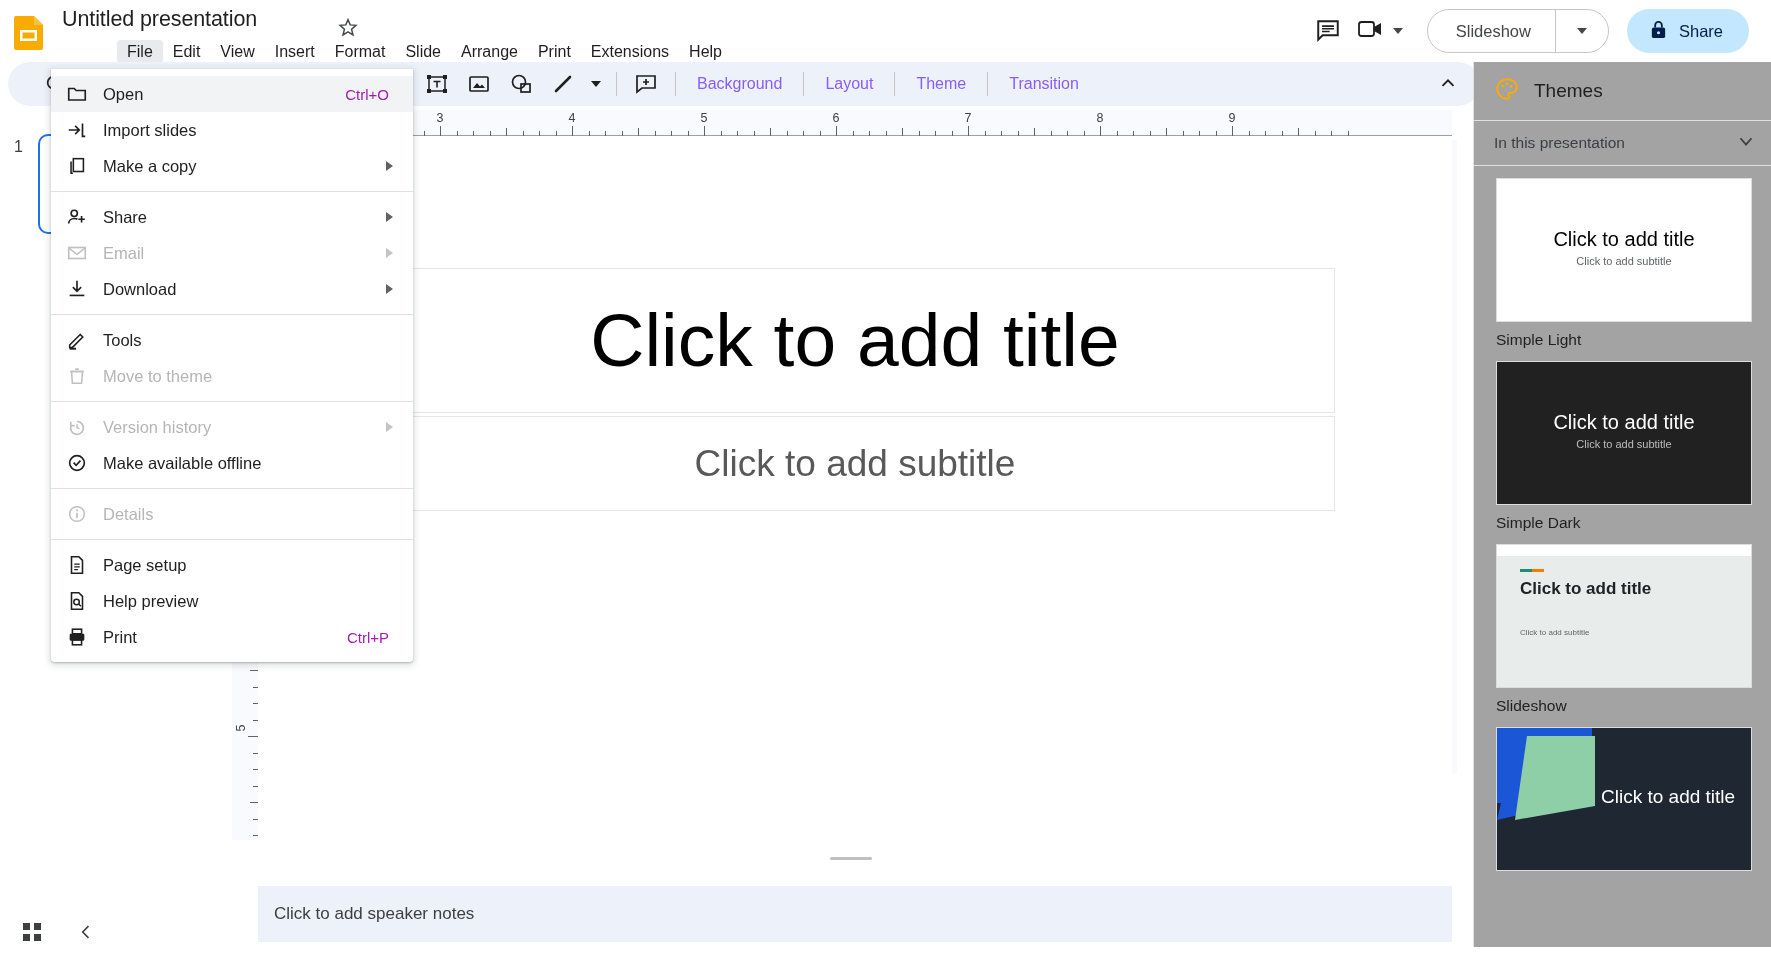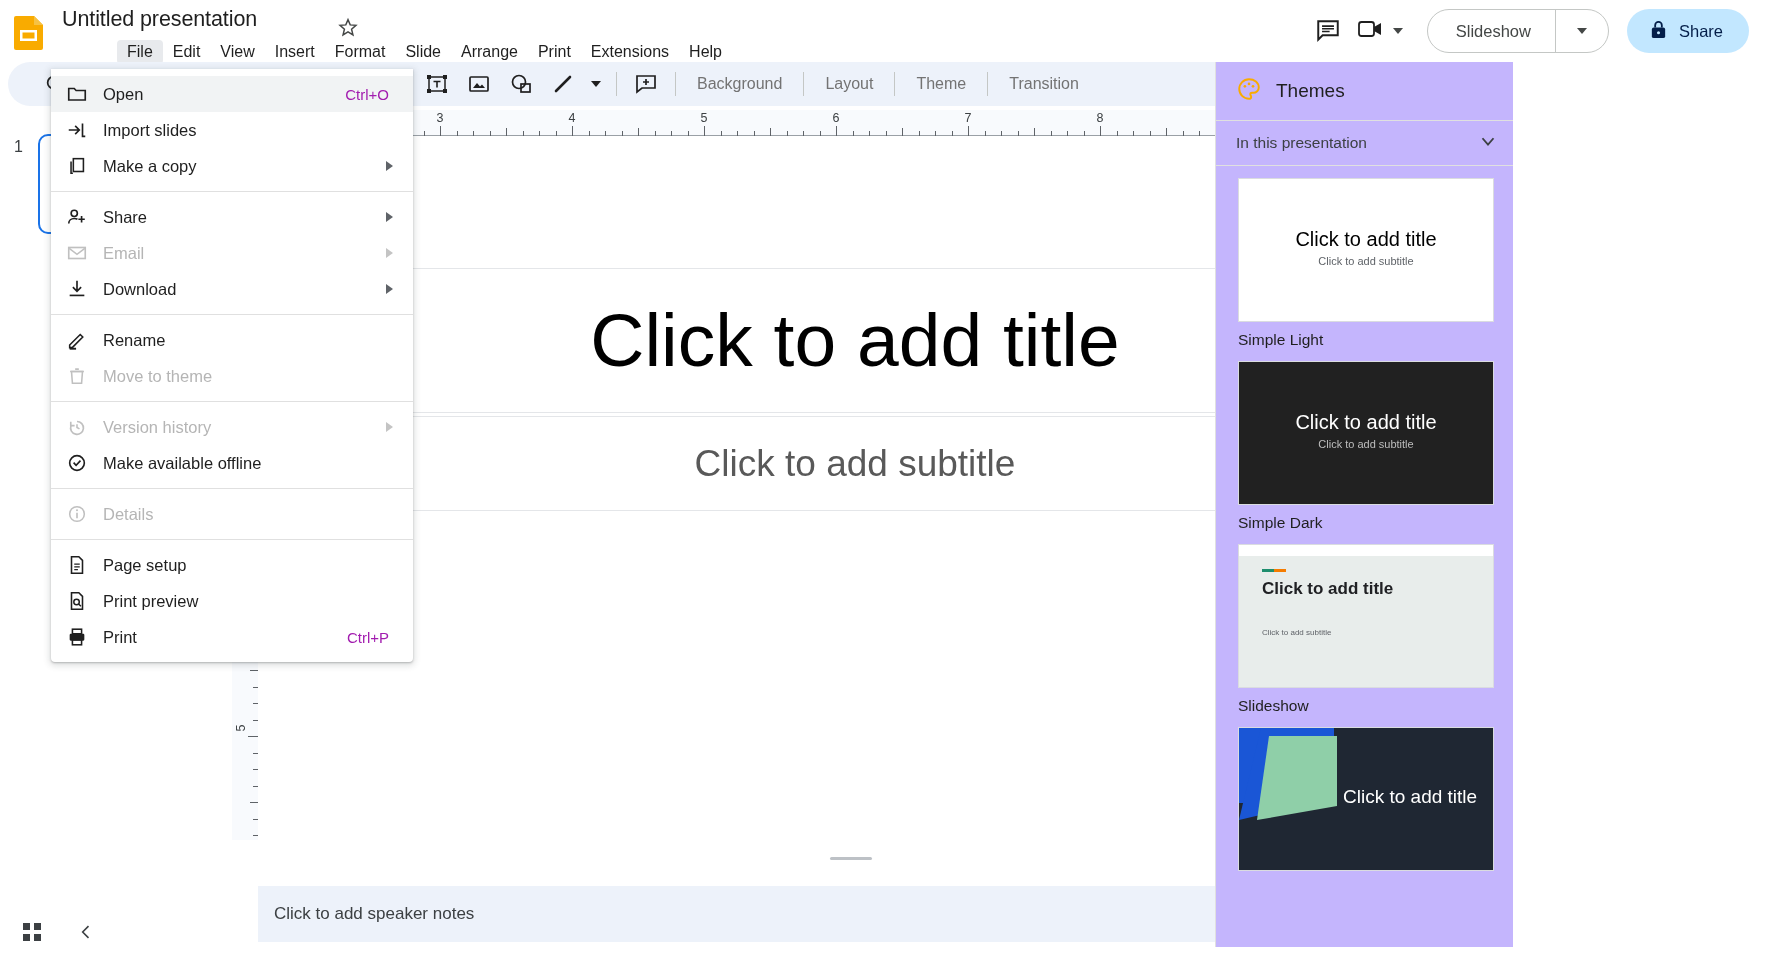--- a/index.html
+++ b/index.html
@@ -2,21 +2,21 @@
 <html><head>
 <meta charset="utf-8">
 <style>
   * { box-sizing: border-box; margin: 0; padding: 0; }
   html, body {
     width: 1771px; height: 964px;
     font-family: "Liberation Sans", sans-serif;
     background: #ffffff;
     overflow: hidden;
   }
-  #app { position: relative; width: 1513px; height: 964px; }
+  #app { position: relative; width: 1771px; height: 964px; }
 
   
   .topbar {
     position: absolute; top: 0; left: 0; width: 1771px; height: 62px;
     background: #ffffff;
   }
   .app-logo {
     position: absolute; left: 12px; top: 14px; width: 34px; height: 36px;
   }
   .title-block { position: absolute; left: 62px; top: 5px; }
@@ -70,21 +70,21 @@
   .toolbar {
     position: absolute; top: 62px; left: 8px; width: 1472px; height: 44px;
     background: #edf2fa; border-radius: 24px; display: flex; align-items: center;
   }
   .tb-icon {
     width: 36px; height: 36px; margin: 0 3px; border-radius: 50%;
     display: flex; align-items: center; justify-content: center; cursor: pointer;
   }
   .tb-sep { width: 1px; height: 24px; background: #c4c7c5; margin: 0 8px; }
   .tb-text-btn {
-    font-size: 16px; color: #737373; padding: 7px 13px; border-radius: 6px;
+    font-size: 16px; color: #8b5cf6; padding: 7px 13px; border-radius: 6px;
     cursor: pointer; white-space: nowrap;
   }
   .tb-collapse { margin-left: auto; margin-right: 14px; }
 
   
   .h-ruler {
     position: absolute; top: 110px; left: 256px; width: 1196px; height: 26px;
     background: #f8fafd; overflow: hidden;
   }
   .h-ruler .tick { position: absolute; bottom: 0; width: 1px; background: #5f6368; }
@@ -177,21 +177,21 @@
     width: 0; height: 0; margin-left: auto; margin-right: 8px;
     border-top: 5px solid transparent; border-bottom: 5px solid transparent;
     border-left: 7px solid #5f6368;
   }
   .dd-row.disabled .dd-arrow { border-left-color: #c4c4c4; }
   .dd-sep { height: 1px; background: #e0e0e0; margin: 7px 0; }
 
   
   .themes-panel {
     position: absolute; right: 0; top: 62px; width: 298px; bottom: 17px;
-    background: #c4b5fd; border-left: 1px solid #e0e0e0;
+    background: #a3a3a3; border-left: 1px solid #e0e0e0;
   }
   .tp-header { display: flex; align-items: center; height: 58px; padding-left: 20px; }
   .tp-title { font-size: 19px; color: #1f1f1f; margin-left: 14px; }
   .tp-divider { height: 1px; background: #e0e0e0; }
   .tp-section {
     display: flex; align-items: center; height: 44px; padding: 0 14px 0 20px;
     cursor: pointer;
   }
   .tp-section-label { font-size: 15.5px; color: #3c4043; flex: 1; }
   .tp-list { position: absolute; top: 104px; left: 0; right: 0; bottom: 72px; overflow: hidden; }
@@ -642,21 +642,21 @@
         <span class="dd-arrow"></span>
       </div>
       <div class="dd-sep"></div>
       <div class="dd-row">
         <span class="dd-ico">
           <svg width="22" height="22" viewBox="0 0 24 24">
             <path d="M4 17.5L15.5 6l2.8 2.8L6.8 20.3H4z" fill="none" stroke="#1f1f1f" stroke-width="1.7"></path>
             <path d="M4 21.5h7" stroke="#1f1f1f" stroke-width="2.1"></path>
           </svg>
         </span>
-        <span class="dd-label">Rename</span>
+        <span class="dd-label">Tools</span>
       </div>
       <div class="dd-row disabled">
         <span class="dd-ico">
           <svg width="22" height="22" viewBox="0 0 24 24">
             <path d="M6 7h12l-1 13H7z" fill="none" stroke="#c0c0c0" stroke-width="1.7"></path>
             <path d="M4.5 7h15M10 4.5h4" stroke="#c0c0c0" stroke-width="1.7"></path>
           </svg>
         </span>
         <span class="dd-label">Move to theme</span>
       </div>
@@ -703,21 +703,21 @@
         <span class="dd-label">Page setup</span>
       </div>
       <div class="dd-row">
         <span class="dd-ico">
           <svg width="22" height="22" viewBox="0 0 24 24">
             <path d="M6 3h8l4 4v14H6z" fill="none" stroke="#1f1f1f" stroke-width="1.7"></path>
             <circle cx="11.5" cy="13" r="3" fill="none" stroke="#1f1f1f" stroke-width="1.6"></circle>
             <path d="M13.7 15.2l2.6 2.6" stroke="#1f1f1f" stroke-width="1.6"></path>
           </svg>
         </span>
-        <span class="dd-label">Print preview</span>
+        <span class="dd-label">Help preview</span>
       </div>
       <div class="dd-row">
         <span class="dd-ico">
           <svg width="22" height="22" viewBox="0 0 24 24">
             <rect x="7" y="3.5" width="10" height="5" fill="none" stroke="#1f1f1f" stroke-width="1.7"></rect>
             <rect x="4" y="8.5" width="16" height="7.5" rx="1.2" fill="#1f1f1f"></rect>
             <rect x="7" y="15" width="10" height="5.5" fill="none" stroke="#1f1f1f" stroke-width="1.7"></rect>
           </svg>
         </span>
         <span class="dd-label">Print</span>

